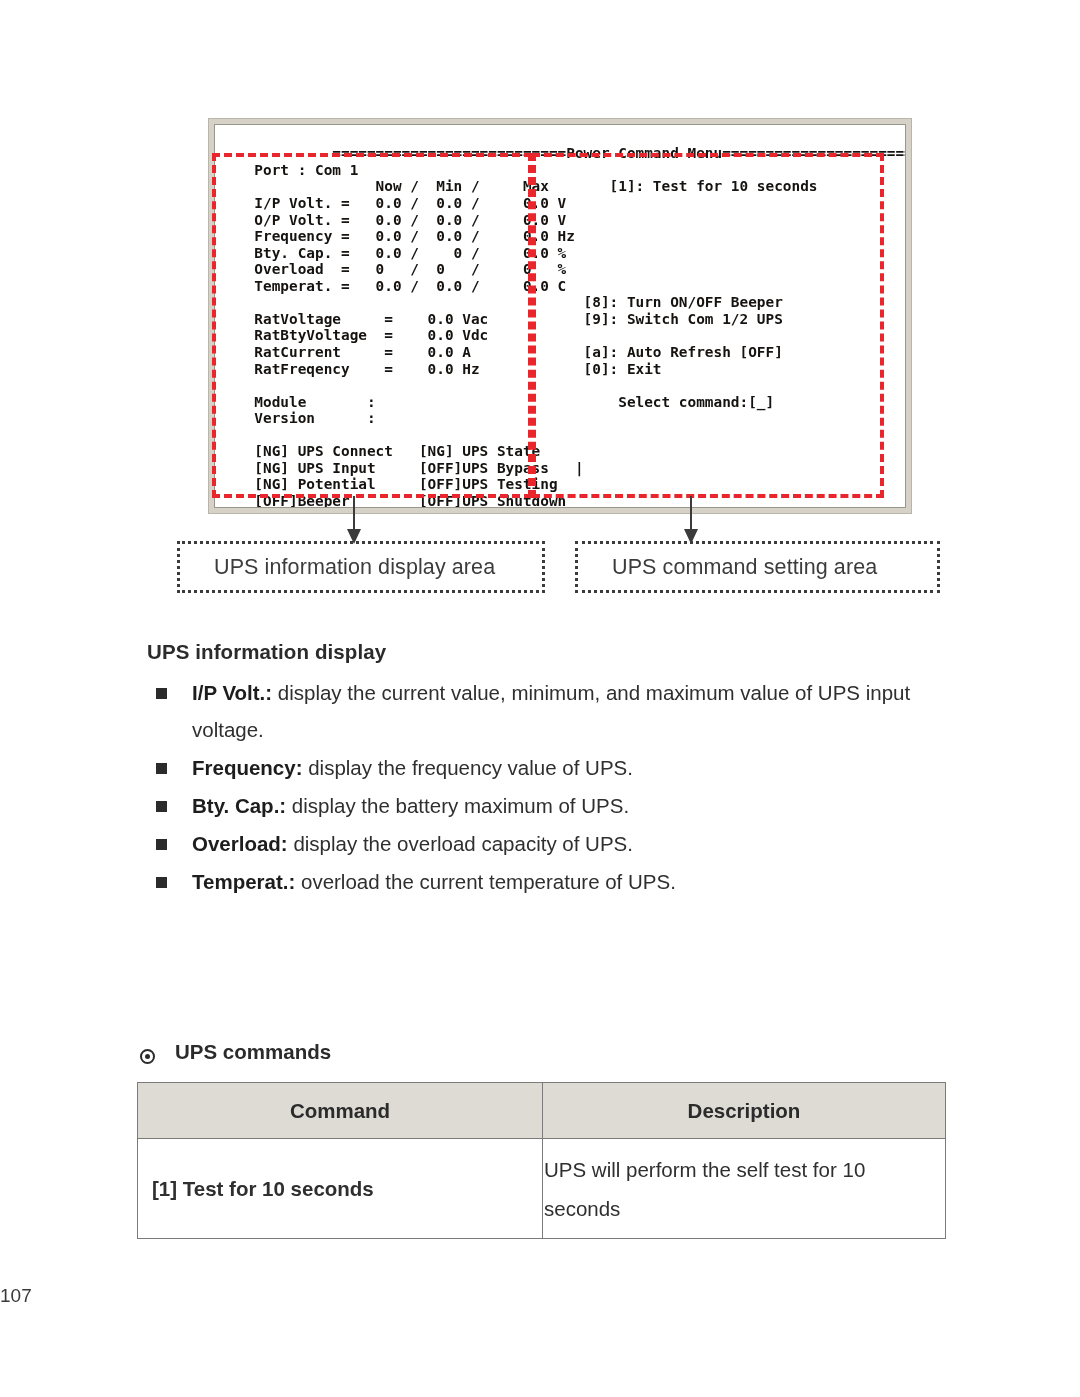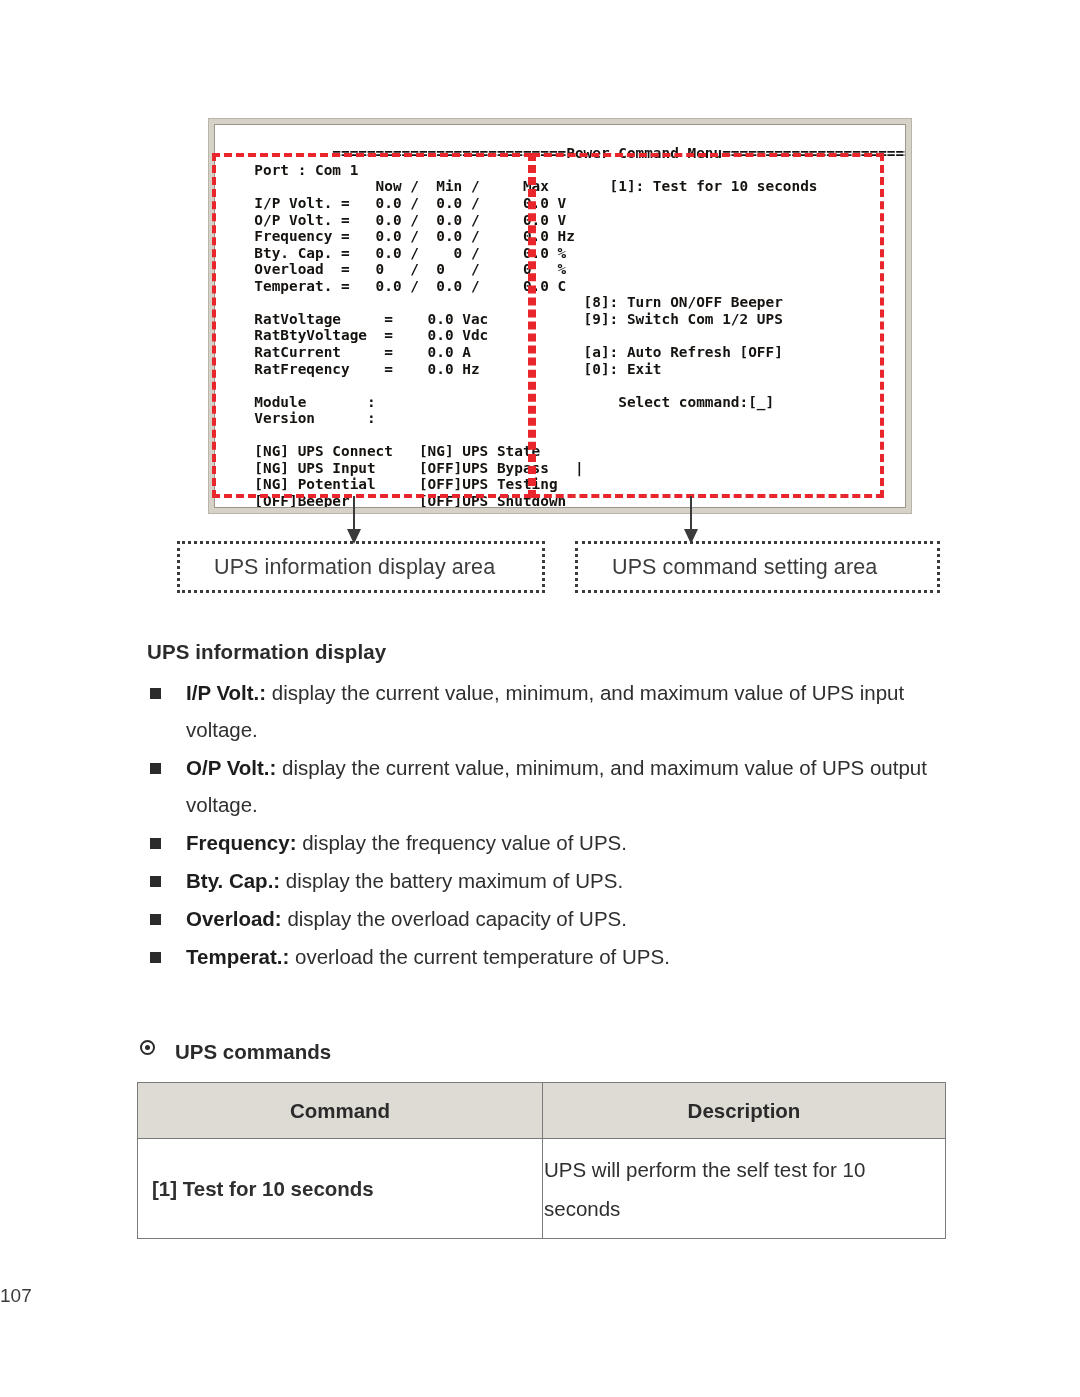--- a/index.html
+++ b/index.html
@@ -112,21 +112,21 @@
   }
   #section-heading-1 {
     font-size: 20.5px;
     font-weight: bold;
     color: #2b2b2b;
     margin: 0 0 10px 7px;
     letter-spacing: 0.1px;
   }
   ul.bullets {
     list-style: none;
-    margin: 2px;
+    margin: 8px;
     padding: 0;
   }
   ul.bullets li {
     position: relative;
     padding-left: 44px;
     font-size: 20.5px;
     line-height: 37px;
     color: #2f2f2f;
     margin-bottom: 1px;
   }
@@ -142,21 +142,21 @@
     font-weight: bold;
     color: #1d1d1d;
   }
 
   
   #commands-heading-wrap {
     position: absolute;
     left: 140px;
     top: 1040px;
     display: flex;
-    align-items: flex-start;
+    align-items: flex-end;
   }
   #commands-bullet {
     width: 15px;
     height: 15px;
     border: 2px solid #2b2b2b;
     border-radius: 50%;
     box-sizing: border-box;
     position: relative;
     margin-right: 20px;
   }
@@ -275,24 +275,20 @@
 <div class="dotted-box" id="caption-cmd">
   <span>UPS command setting area</span>
 </div>
 
 <div id="body-copy">
   <div id="section-heading-1">UPS information display</div>
   <ul class="bullets">
     <li>
       <span class="sq"></span>
       <b>I/P Volt.:</b><span> display the current value, minimum, and maximum value of UPS input voltage.</span>
-    </li>
-    <li>
-      <span class="sq"></span>
-      <b>O/P Volt.:</b><span> display the current value, minimum, and maximum value of UPS output voltage.</span>
     </li>
     <li>
       <span class="sq"></span>
       <b>Frequency:</b><span> display the frequency value of UPS.</span>
     </li>
     <li>
       <span class="sq"></span>
       <b>Bty. Cap.:</b><span> display the battery maximum of UPS.</span>
     </li>
     <li>

